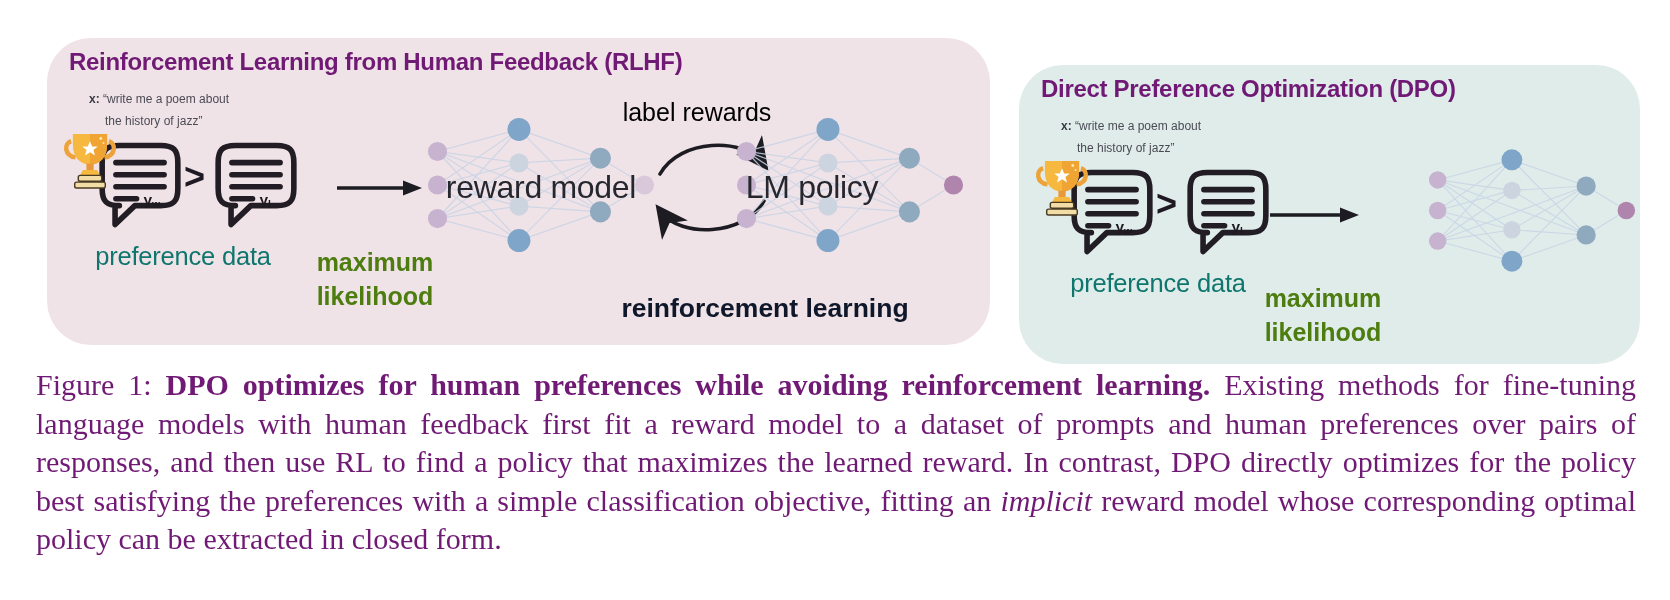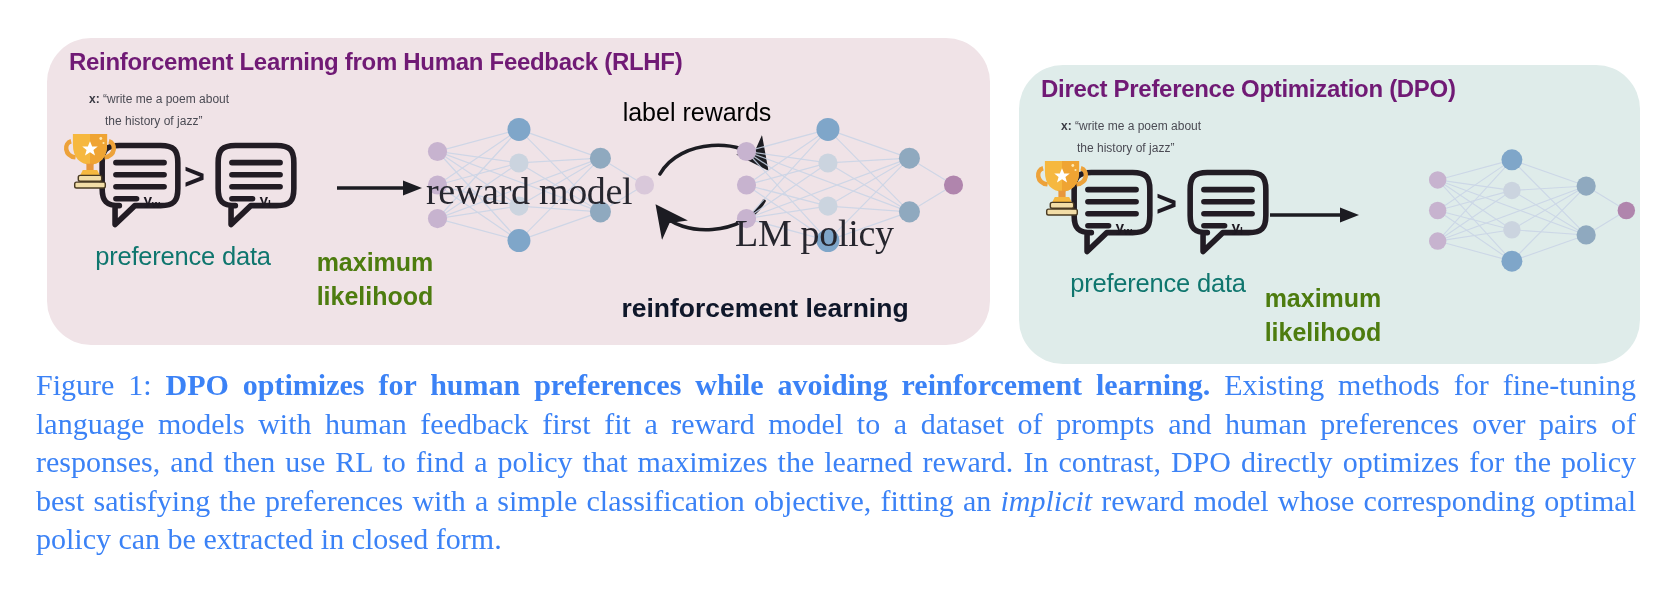--- a/index.html
+++ b/index.html
@@ -18,31 +18,31 @@
   .bubble{position:absolute;width:86px;height:90px;z-index:2;}
   .bubble-1{left:34px;top:14px;}
   .bubble-2{left:150px;top:14px;}
   .gt{position:absolute;left:121px;top:30px;font-size:36px;font-weight:800;color:#1e1922;}
   .pref-label{position:absolute;font-size:25.5px;color:#0f766e;width:232px;text-align:center;
               letter-spacing:-0.2px;}
   .ml-label{position:absolute;font-weight:bold;font-size:25px;line-height:34px;color:#4d7c0f;
             text-align:center;}
   .arrow{position:absolute;}
   .net{position:absolute;}
-  .net-label{position:absolute;text-align:left;font-size:38px;color:#26262e;letter-spacing:-0.3px;font-family:Liberation Serif, serif;}
+  .net-label{position:absolute;text-align:center;font-size:32px;color:#26262e;letter-spacing:-0.3px;}
   .cycle{position:absolute;}
   .small-label{position:absolute;font-size:25px;color:#000000;white-space:nowrap;}
   .rl-label{position:absolute;font-weight:bold;font-size:26.5px;color:#0f172a;white-space:nowrap;}
   .bub-label{font:bold 18px "Liberation Sans",sans-serif;fill:#1e1922;}
   .bub-sub{font-size:12px;font-weight:bold;}
   .net-edge{stroke:#c9d4e6;stroke-width:1.3;opacity:0.85;}
   .n-lav{fill:#c7b3cf;} .n-blue{fill:#7fa6c9;} .n-pale{fill:#cbd4df;} .n-slate{fill:#8fa9bf;}
   .out-purple{fill:#b085ad;} .out-faint{fill:#d9c8da;}
   .caption{position:absolute;left:36px;top:366px;width:1600px;
-           font-family:"Liberation Serif",serif;font-size:30px;line-height:38.5px;color:#3b82f6;
+           font-family:"Liberation Serif",serif;font-size:30px;line-height:38.5px;color:#701a75;
            text-align:justify;}
   .caption .b{font-weight:bold;}
   .caption .i{font-style:italic;}
 </style>
 </head>
 <body>
 
 <div class="stage">
 
   <svg width="0" height="0" style="position:absolute" aria-hidden="true">
@@ -154,21 +154,21 @@
     <svg class="cycle" style="left:605px;top:92px;" width="120" height="115" viewBox="0 0 120 115">
       <path d="M8,44 C28,8 92,8 110,32" fill="none" stroke="#1c1c22" stroke-width="3.6" stroke-linecap="round" marker-end="url(#ah)"></path>
       <path d="M112,71 C92,107 28,107 10,83" fill="none" stroke="#1c1c22" stroke-width="3.6" stroke-linecap="round" marker-end="url(#ah)"></path>
     </svg>
     <div class="rl-label" style="left:718px;top:255px;transform:translateX(-50%);">reinforcement learning</div>
 
     <svg class="net" style="left:688px;top:75px;" width="230" height="144" viewBox="0 0 240 150">
       <use href="#net-base"></use>
       <circle cx="228" cy="75" r="10" class="out-purple"></circle>
     </svg>
-    <div class="net-label" style="left:688px;top:131px;width:210px;margin-top:42px;">LM policy</div>
+    <div class="net-label" style="left:660px;top:131px;width:210px;">LM policy</div>
   </div>
 
   <div class="panel panel-dpo">
     <div class="panel-title">Direct Preference Optimization (DPO)</div>
 
     <div class="prompt">
       <div class="p1"><span class="xp">x:</span> <span>“write me a poem about</span></div>
       <div class="p2">the history of jazz”</div>
     </div>
 

